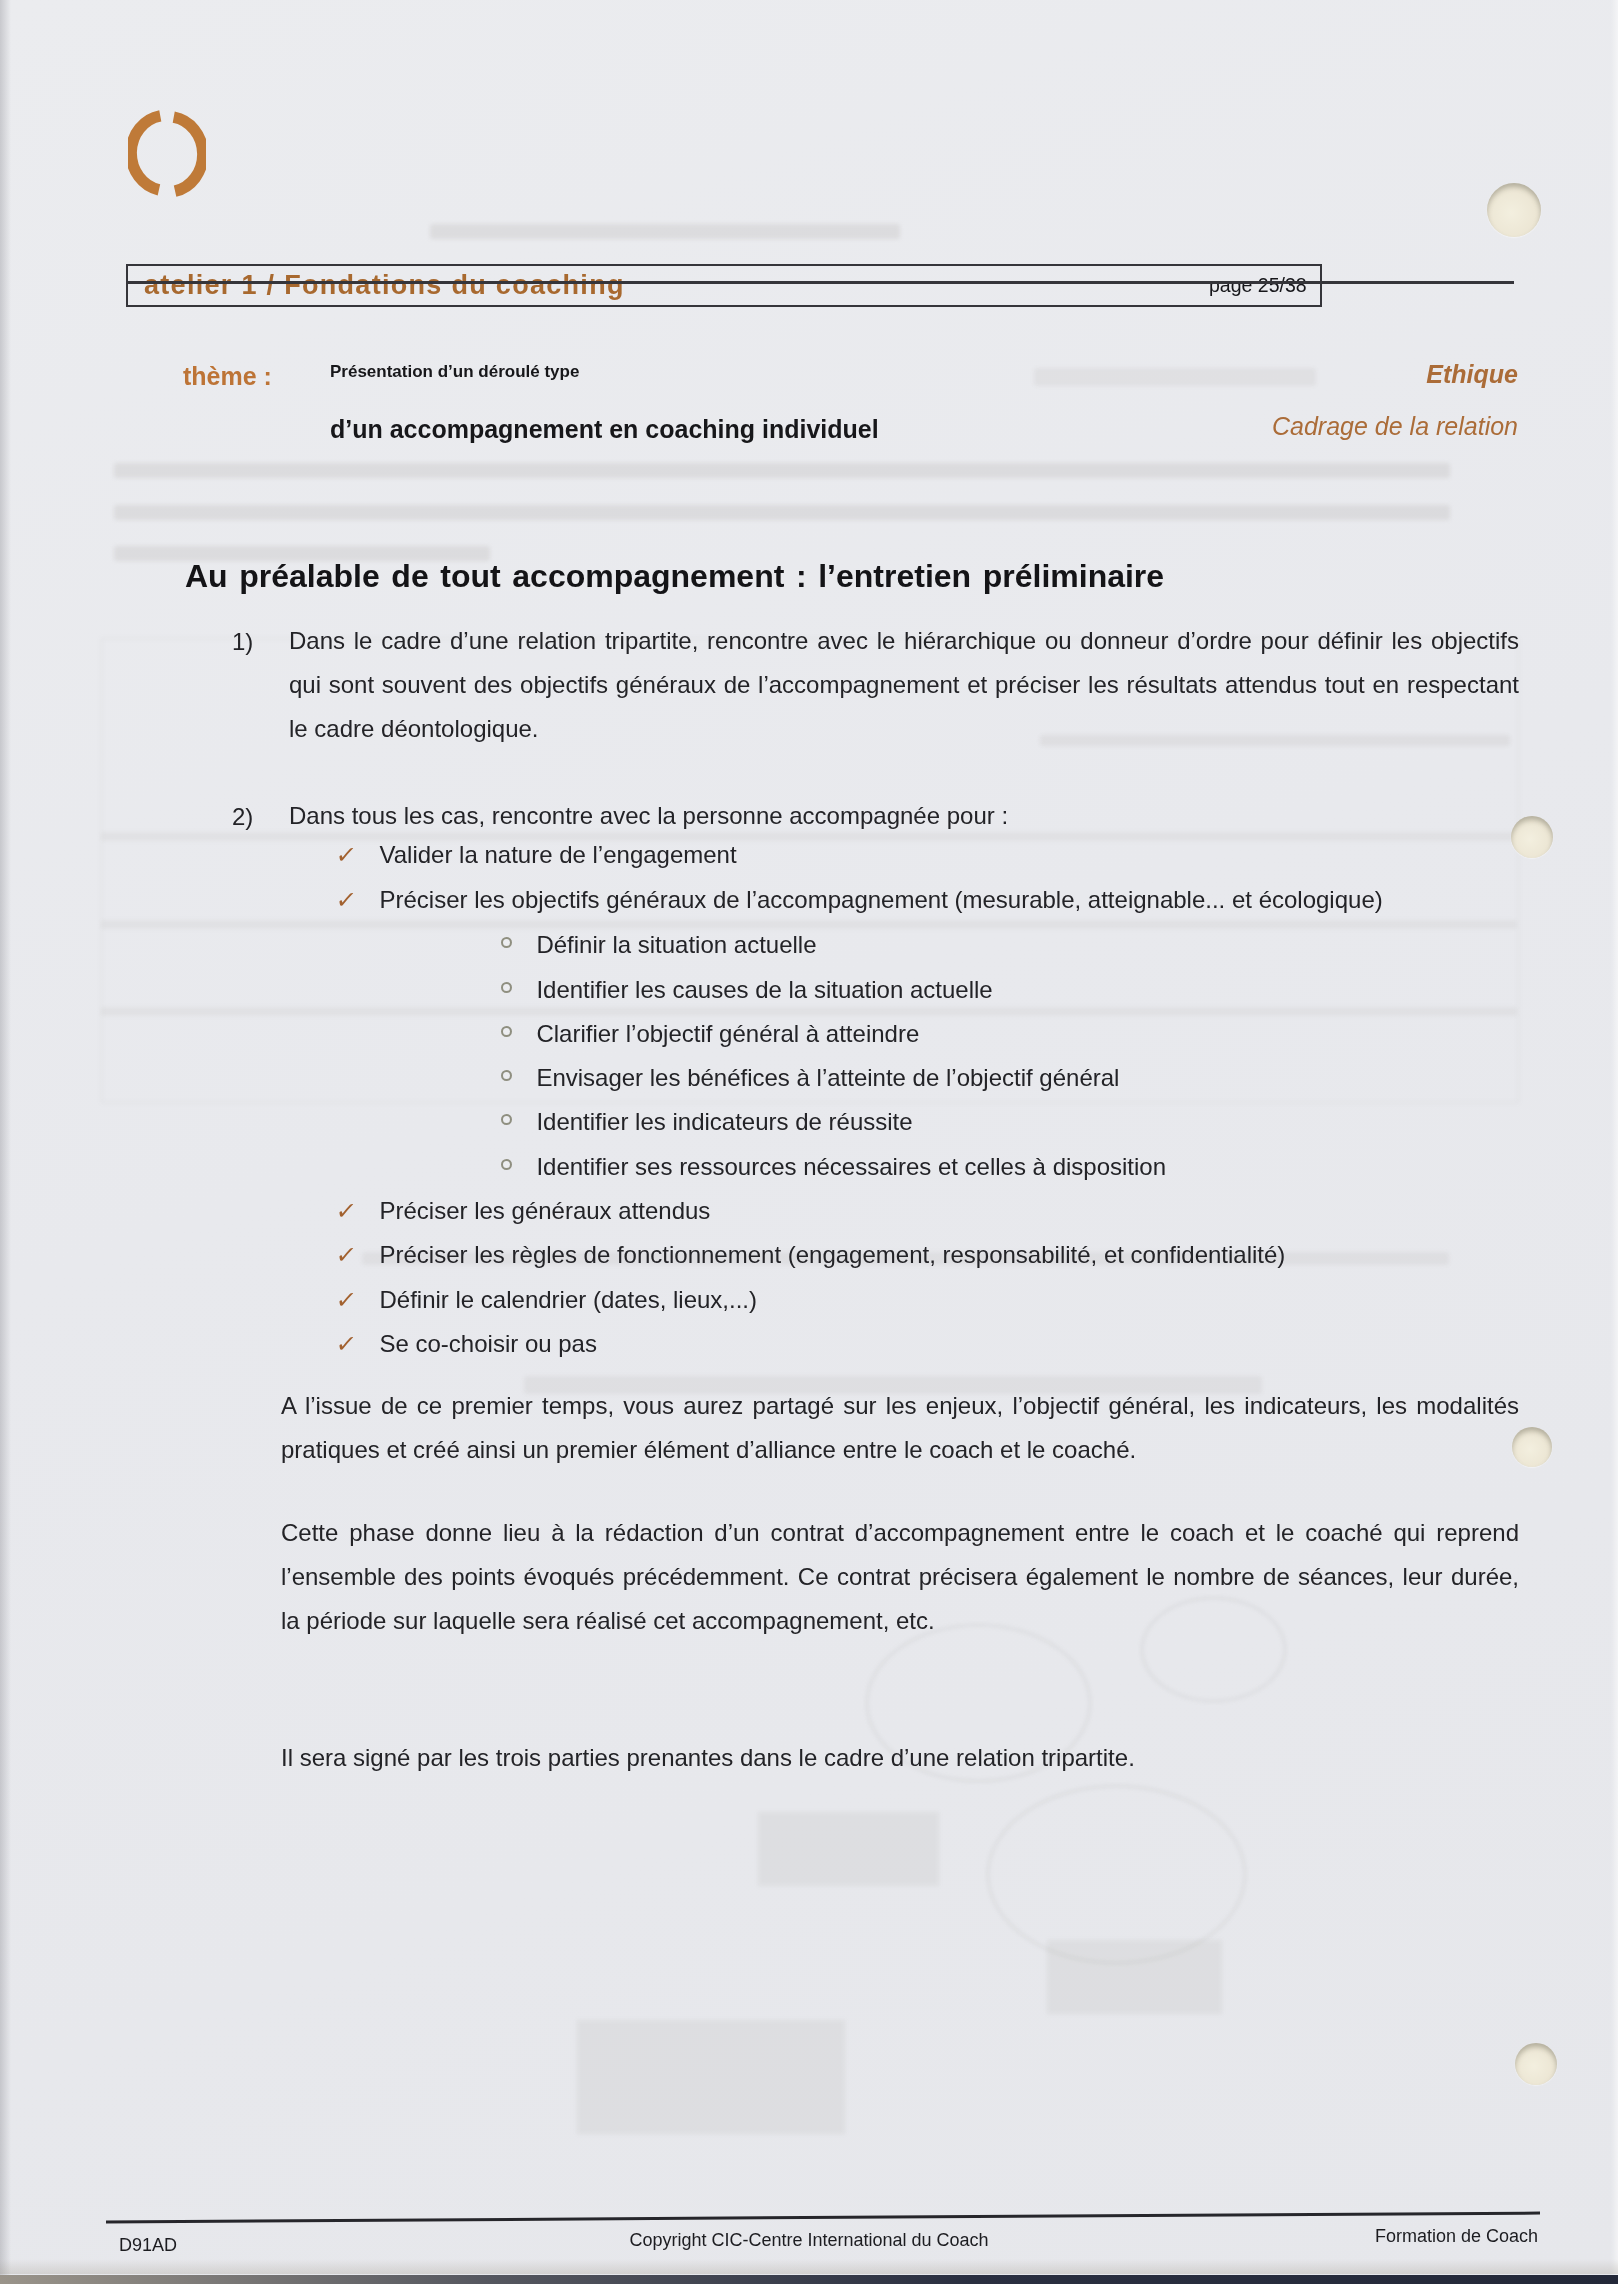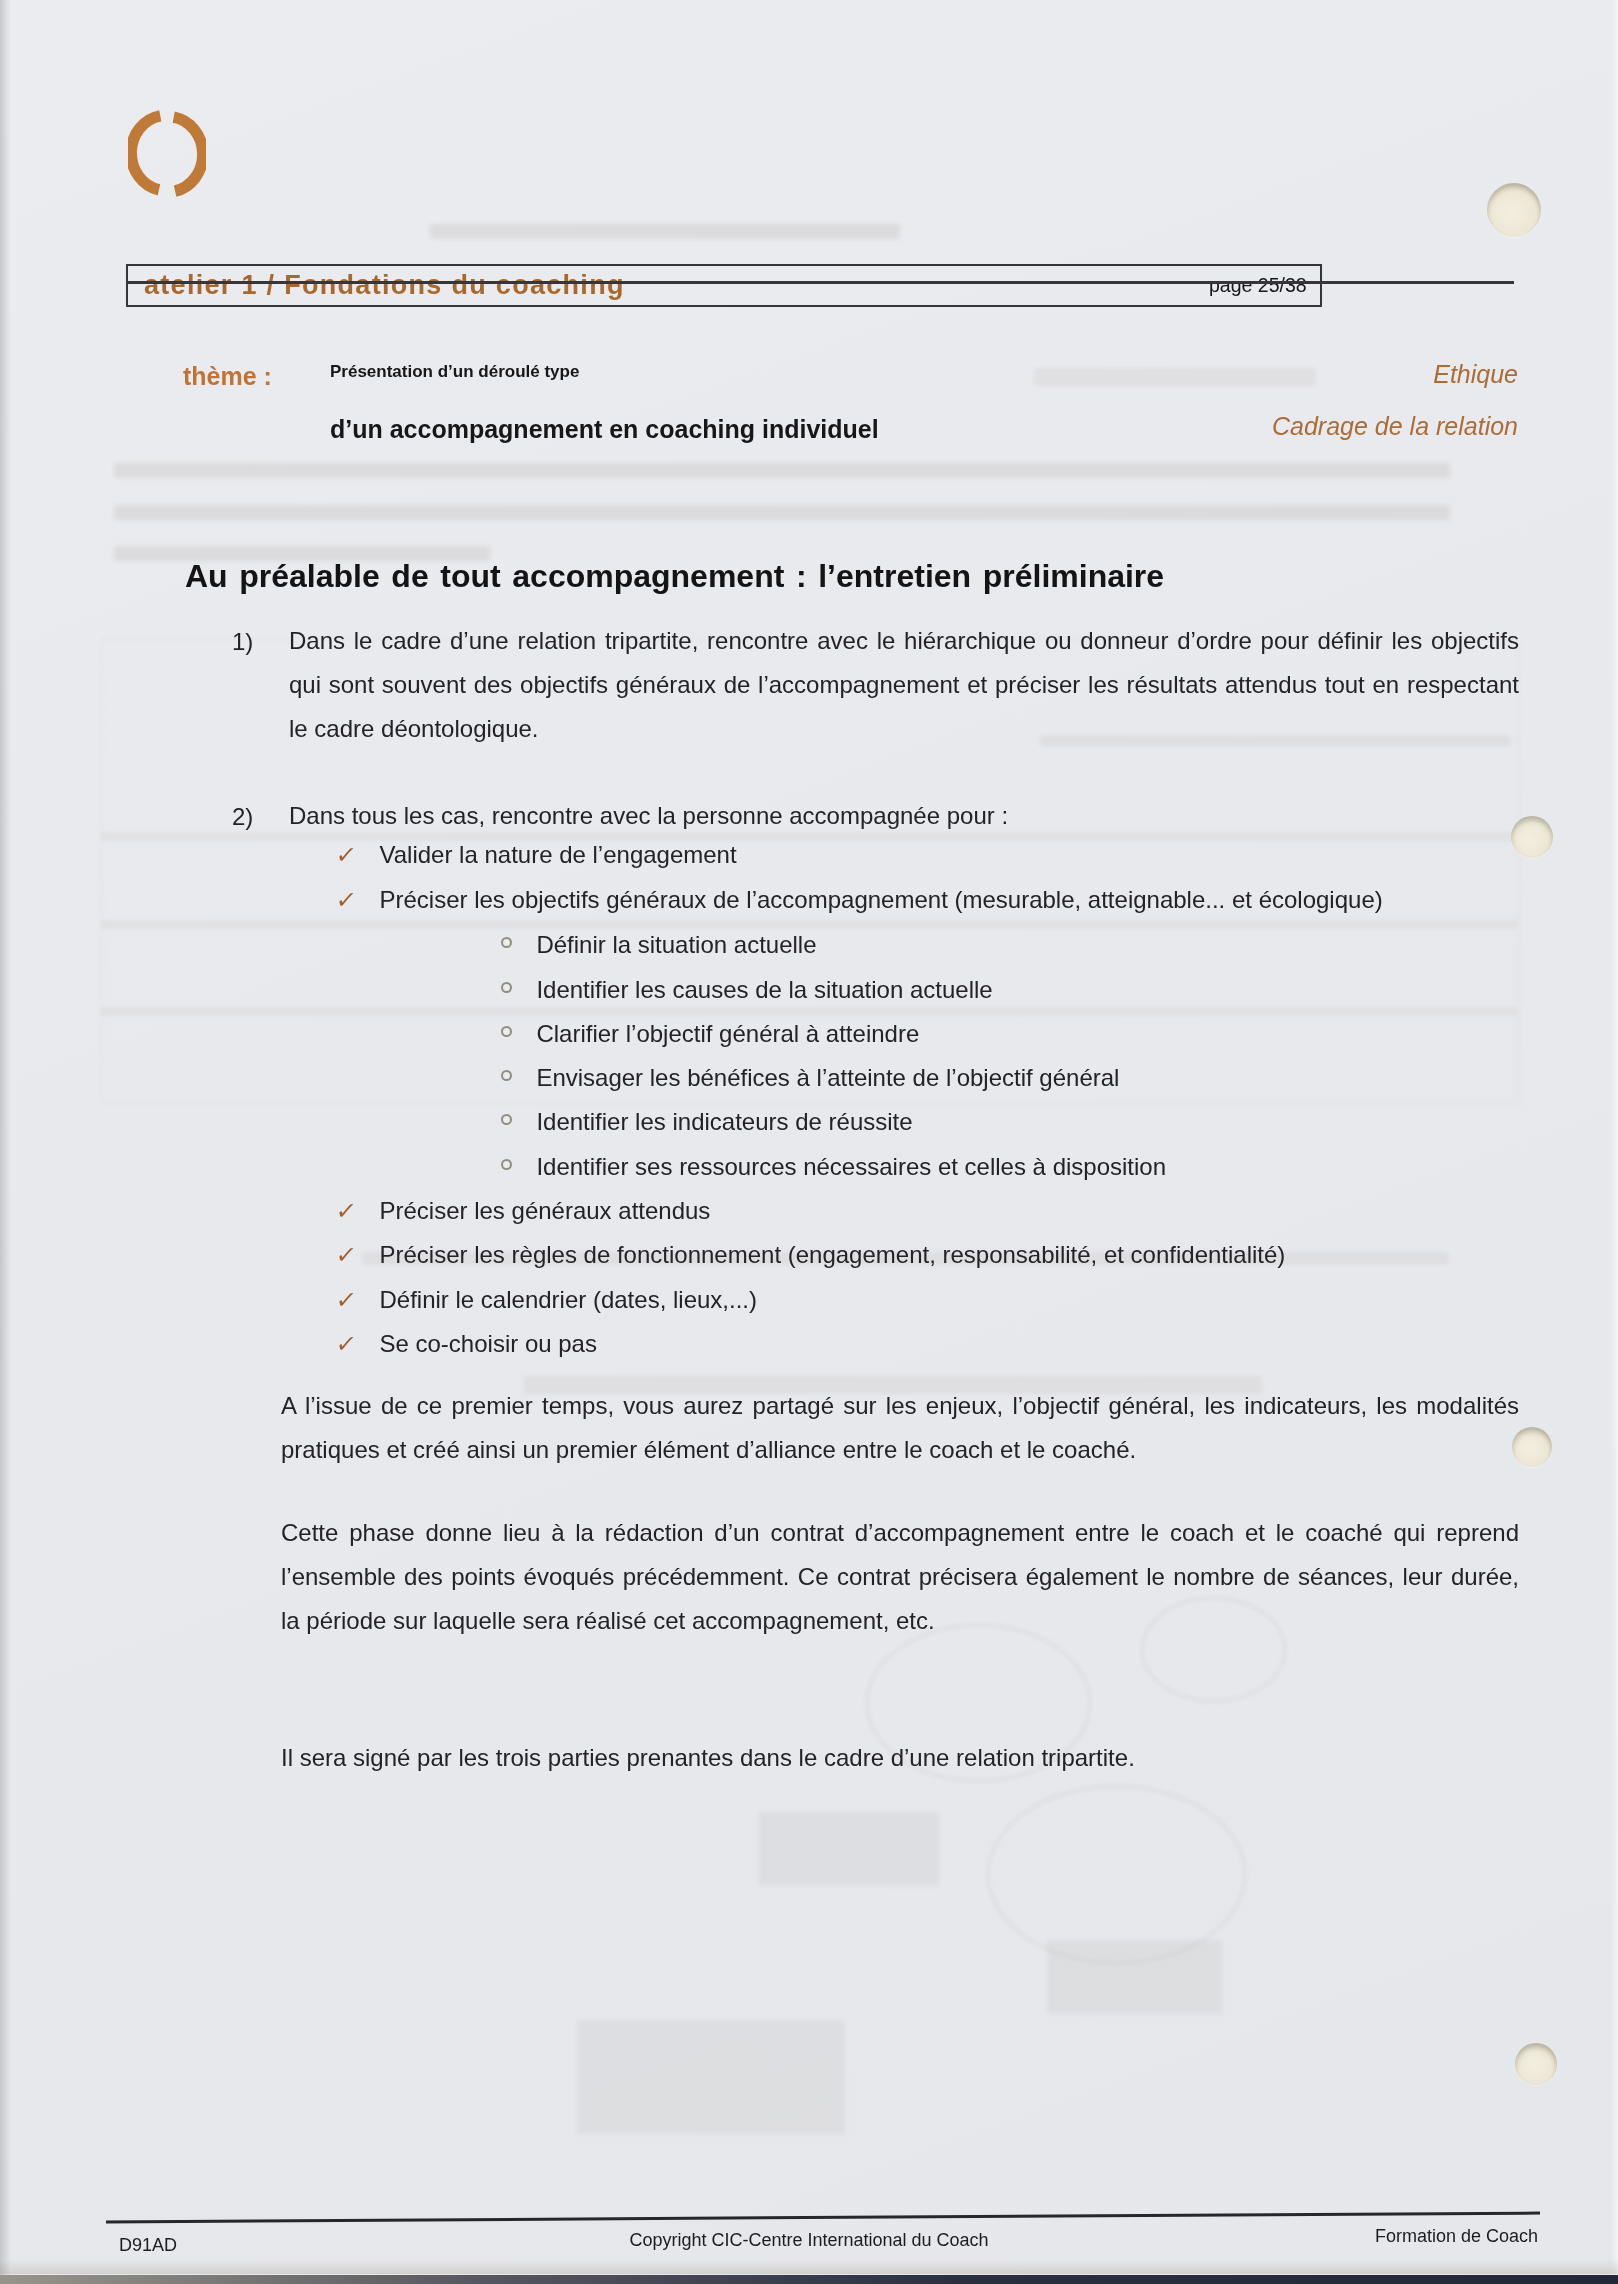--- a/index.html
+++ b/index.html
@@ -33,21 +33,21 @@
     padding:0 13.4px 0 16px;background:transparent;margin-top:31px;
   }
   .header-title{font-size:27px;font-weight:bold;letter-spacing:1.3px;color:#a8692f;}
   .header-page{font-size:19.5px;color:#16161a;}
   .header-underline{position:absolute;left:126px;top:281px;width:1388px;height:2.7px;background:#35353a;}
 
   
   .theme-label{position:absolute;left:183px;top:362px;font-size:25px;font-weight:bold;color:#bd7436;}
   .theme-line1{position:absolute;left:330px;top:362px;font-size:17px;font-weight:bold;color:#17171a;}
   .theme-line2{position:absolute;left:330px;top:415px;font-size:25px;font-weight:bold;color:#17171a;}
-  .tag1{position:absolute;right:100px;top:360px;font-size:25px;font-style:italic;color:#ab6c38;}
+  .tag1{position:absolute;right:100px;top:360px;font-size:25px;font-style:italic;color:#ab6c38;font-weight:bold;}
   .tag2{position:absolute;right:100px;top:412px;font-size:25px;font-style:italic;color:#ab6c38;}
 
   .section-heading{position:absolute;left:185px;top:558px;font-size:32px;font-weight:bold;color:#141417;word-spacing:2.7px;}
 
   .num{position:absolute;font-size:24px;color:#232327;}
   .itemtext{position:absolute;left:289px;width:1230px;font-size:24px;line-height:44px;
     text-align:justify;color:#232327;}
   .itemtext.single{text-align:left;}
 
   .bullet-row{position:absolute;display:flex;align-items:flex-start;white-space:nowrap;}

